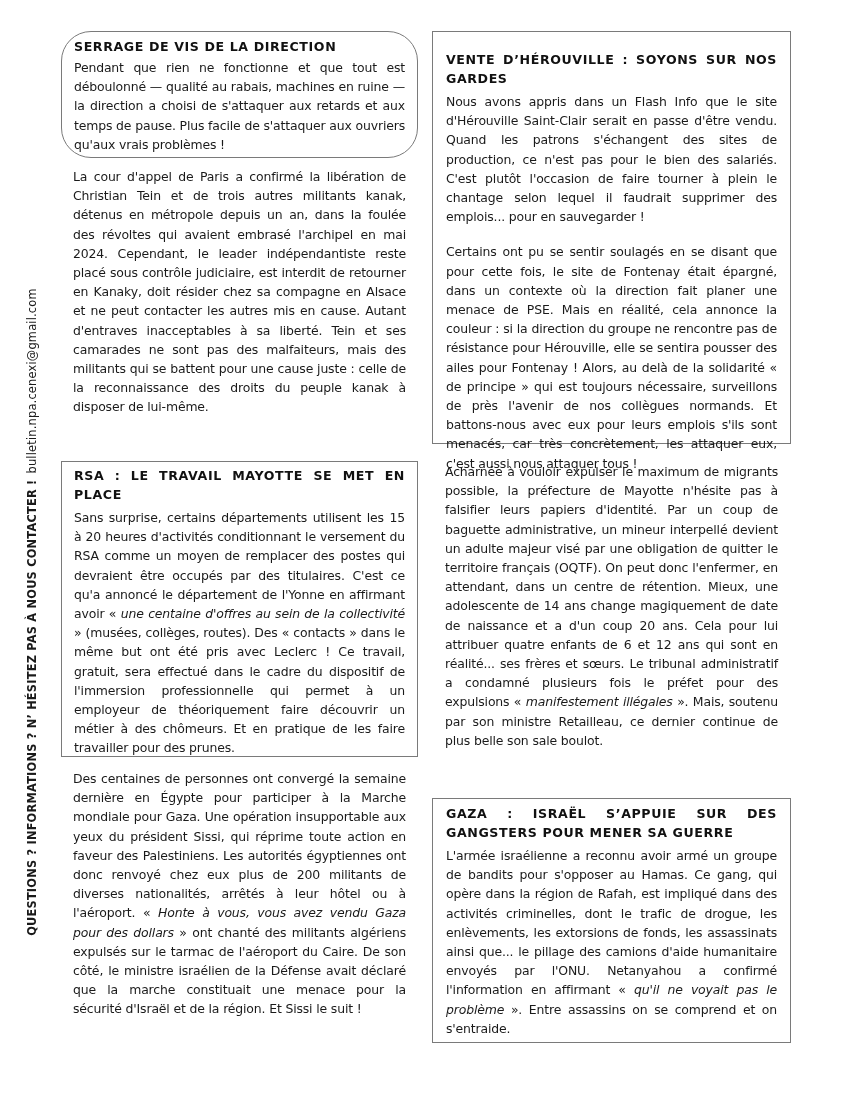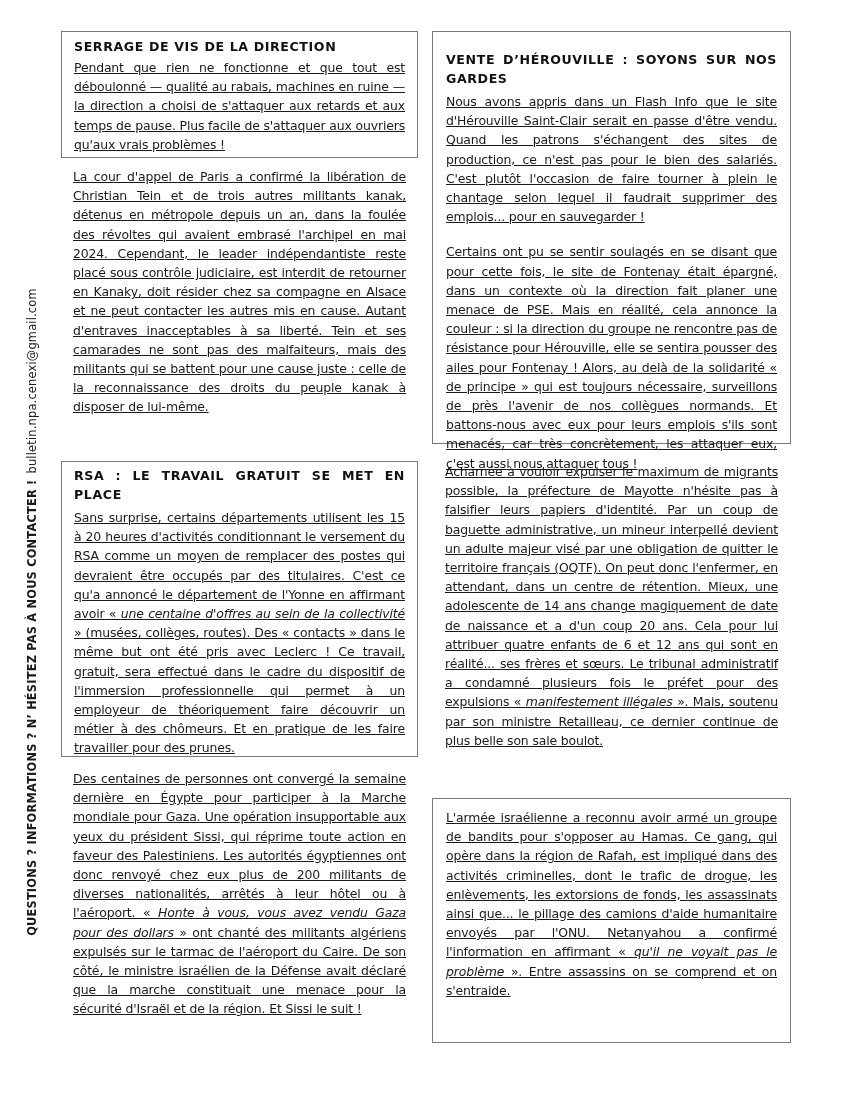--- a/index.html
+++ b/index.html
@@ -17,56 +17,56 @@
   .art { position: absolute; box-sizing: border-box; }
   .art.boxed { border: 1px solid #7a7a7a; }
   .art h2 {
     margin: 0; font-size: 12.6px; font-weight: bold; line-height: 19px;
     letter-spacing: 0.6px; text-align: justify; color: #111;
   }
   .art p {
     margin: 4px 0 0 0; font-size: 12.45px; line-height: 19.2px;
     text-align: justify; hyphens: manual; color: #1a1a1a;
     letter-spacing: -0.15px;
-    text-decoration: underline;
   }
   .art p.cont { margin-top: 16px; }
   .art i { font-style: italic; }
 </style>
 </head>
 <body>
 
 <div class="sidebar">
   <span class="bold">QUESTIONS ? INFORMATIONS ? N’ HÉSITEZ PAS À NOUS CONTACTER !</span>
   <span>bulletin.npa.cenexi@gmail.com</span>
 </div>
 
-<div class="art boxed" style="left:61px; top:31px; width:357px; height:127px; padding:5px 12px 0 12px;">
+<div class="art boxed" style="left:61px; top:31px; width:357px; height:127px; padding:5px 12px 0 12px;border-radius:30px;">
   <h2>SERRAGE DE VIS DE LA DIRECTION</h2>
   <p style="margin-top:2px;">Pendant que rien ne fonctionne et que tout est déboulonné — qualité au rabais, machines en ruine — la direction a choisi de s'attaquer aux retards et aux temps de pause. Plus facile de s'attaquer aux ouvriers qu'aux vrais problèmes !</p>
 </div>
 
 <div class="art" style="left:61px; top:163px; width:357px; padding:0 12px;">
   <p>La cour d'appel de Paris a confirmé la libération de Christian Tein et de trois autres militants kanak, détenus en métropole depuis un an, dans la foulée des révoltes qui avaient embrasé l'archipel en mai 2024. Cependant, le leader indépendantiste reste placé sous contrôle judiciaire, est interdit de retourner en Kanaky, doit résider chez sa compagne en Alsace et ne peut contacter les autres mis en cause. Autant d'entraves inacceptables à sa liberté. Tein et ses camarades ne sont pas des malfaiteurs, mais des militants qui se battent pour une cause juste : celle de la reconnaissance des droits du peuple kanak à disposer de lui-même.</p>
 </div>
 
 <div class="art boxed" style="left:61px; top:461px; width:357px; height:296px; padding:4px 12px 0 12px;">
-  <h2>RSA : LE TRAVAIL GRATUIT SE MET EN PLACE</h2>
+  <h2>RSA : LE TRAVAIL MAYOTTE SE MET EN PLACE</h2>
   <p><span>Sans surprise, certains départements utilisent les 15 à 20 heures d'activités conditionnant le versement du RSA comme un moyen de remplacer des postes qui devraient être occupés par des titulaires. C'est ce qu'a annoncé le département de l'Yonne en affirmant avoir « </span><i>une centaine d'offres au sein de la collectivité</i><span> » (musées, collèges, routes). Des « contacts » dans le même but ont été pris avec Leclerc ! Ce travail, gratuit, sera effectué dans le cadre du dispositif de l'immersion professionnelle qui permet à un employeur de théoriquement faire découvrir un métier à des chômeurs. Et en pratique de les faire travailler pour des prunes.</span></p>
 </div>
 
 <div class="art" style="left:61px; top:765px; width:357px; padding:0 12px;">
   <p><span>Des centaines de personnes ont convergé la semaine dernière en Égypte pour participer à la Marche mondiale pour Gaza. Une opération insupportable aux yeux du président Sissi, qui réprime toute action en faveur des Palestiniens. Les autorités égyptiennes ont donc renvoyé chez eux plus de 200 militants de diverses nationalités, arrêtés à leur hôtel ou à l'aéroport. « </span><i>Honte à vous, vous avez vendu Gaza pour des dollars</i><span> » ont chanté des militants algériens expulsés sur le tarmac de l'aéroport du Caire. De son côté, le ministre israélien de la Défense avait déclaré que la marche constituait une menace pour la sécurité d'Israël et de la région. Et Sissi le suit !</span></p>
 </div>
 
 <div class="art boxed" style="left:432px; top:31px; width:359px; height:413px; padding:18px 13px 0 13px;">
   <h2>VENTE D’HÉROUVILLE : SOYONS SUR NOS GARDES</h2>
   <p>Nous avons appris dans un Flash Info que le site d'Hérouville Saint-Clair serait en passe d'être vendu. Quand les patrons s'échangent des sites de production, ce n'est pas pour le bien des salariés. C'est plutôt l'occasion de faire tourner à plein le chantage selon lequel il faudrait supprimer des emplois... pour en sauvegarder !</p>
   <p class="cont">Certains ont pu se sentir soulagés en se disant que pour cette fois, le site de Fontenay était épargné, dans un contexte où la direction fait planer une menace de PSE. Mais en réalité, cela annonce la couleur : si la direction du groupe ne rencontre pas de résistance pour Hérouville, elle se sentira pousser des ailes pour Fontenay ! Alors, au delà de la solidarité « de principe » qui est toujours nécessaire, surveillons de près l'avenir de nos collègues normands. Et battons-nous avec eux pour leurs emplois s'ils sont menacés, car très concrètement, les attaquer eux, c'est aussi nous attaquer tous !</p>
 </div>
 
 <div class="art" style="left:432px; top:458px; width:359px; padding:0 13px;">
   <p><span>Acharnée à vouloir expulser le maximum de migrants possible, la préfecture de Mayotte n'hésite pas à falsifier leurs papiers d'identité. Par un coup de baguette administrative, un mineur interpellé devient un adulte majeur visé par une obligation de quitter le territoire français (OQTF). On peut donc l'enfermer, en attendant, dans un centre de rétention. Mieux, une adolescente de 14 ans change magiquement de date de naissance et a d'un coup 20 ans. Cela pour lui attribuer quatre enfants de 6 et 12 ans qui sont en réalité... ses frères et sœurs. Le tribunal administratif a condamné plusieurs fois le préfet pour des expulsions « </span><i>manifestement illégales</i><span> ». Mais, soutenu par son ministre Retailleau, ce dernier continue de plus belle son sale boulot.</span></p>
 </div>
 
 <div class="art boxed" style="left:432px; top:798px; width:359px; height:245px; padding:5px 13px 0 13px;">
+  <h2>GAZA : ISRAËL S’APPUIE SUR DES GANGSTERS POUR MENER SA GUERRE</h2>
   <p><span>L'armée israélienne a reconnu avoir armé un groupe de bandits pour s'opposer au Hamas. Ce gang, qui opère dans la région de Rafah, est impliqué dans des activités criminelles, dont le trafic de drogue, les enlèvements, les extorsions de fonds, les assassinats ainsi que... le pillage des camions d'aide humanitaire envoyés par l'ONU. Netanyahou a confirmé l'information en affirmant « </span><i>qu'il ne voyait pas le problème</i><span> ». Entre assassins on se comprend et on s'entraide.</span></p>
 </div>
 
 </body></html>

